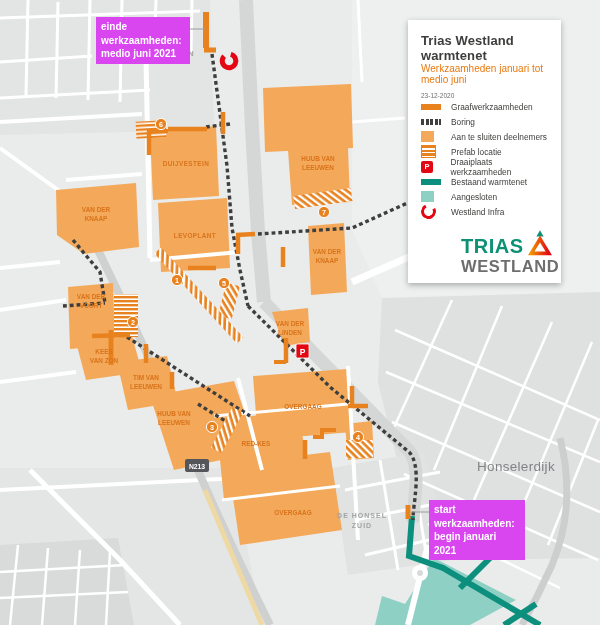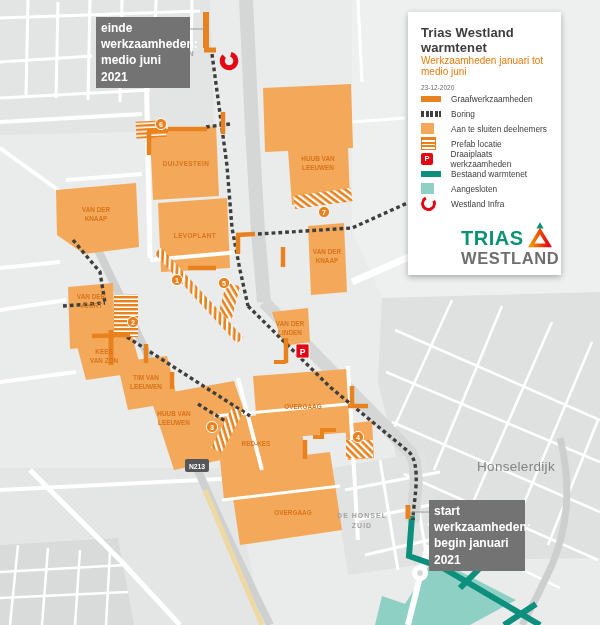--- a/index.html
+++ b/index.html
@@ -1,26 +1,26 @@
 <!DOCTYPE html>
 <html><head>
 <meta charset="utf-8">
 <style>
   html,body{margin:0;padding:0;background:#fff;}
   .stage{position:relative;width:600px;height:625px;overflow:hidden;
          font-family:"Liberation Sans",sans-serif;background:#eaebeb;}
   .stage svg{position:absolute;left:0;top:0;
              font-family:"Liberation Sans",sans-serif;}
   
-  .callout{position:absolute;background:#737373;color:#fff;font-weight:bold;
-           font-size:12px;line-height:1.35;padding:3px 5px;z-index:6;}
+  .callout{position:absolute;background:#d946ef;color:#fff;font-weight:bold;
+           font-size:10px;line-height:1.35;padding:3px 5px;z-index:6;}
   .callout.einde{left:96px;top:17px;width:84px;}
   .callout.start{left:429px;top:500px;width:86px;}
   
-  .panel{position:absolute;left:408px;top:12px;width:153px;height:263px;
+  .panel{position:absolute;left:408px;top:20px;width:153px;height:263px;
          background:#fff;box-shadow:0 2px 6px rgba(0,0,0,.30);
          padding:13px 8px 16px 13px;box-sizing:border-box;z-index:5;}
   .panel .title{font-size:13px;font-weight:bold;color:#3d3d3b;letter-spacing:.1px;}
   .panel .subtitle{font-size:10px;font-weight:normal;color:#e8790f;margin-top:0;}
   .panel .date{font-size:6.5px;color:#6d6d6d;margin-top:7px;}
   .legend{}
   .lrow{display:flex;align-items:center;height:15px;}
   .chipbox{width:21px;margin-right:9px;display:flex;align-items:center;}
   .llabel{font-size:8.3px;color:#3d3d3b;}
   .chip-bar-orange{width:20px;height:6px;background:#e8821f;}

